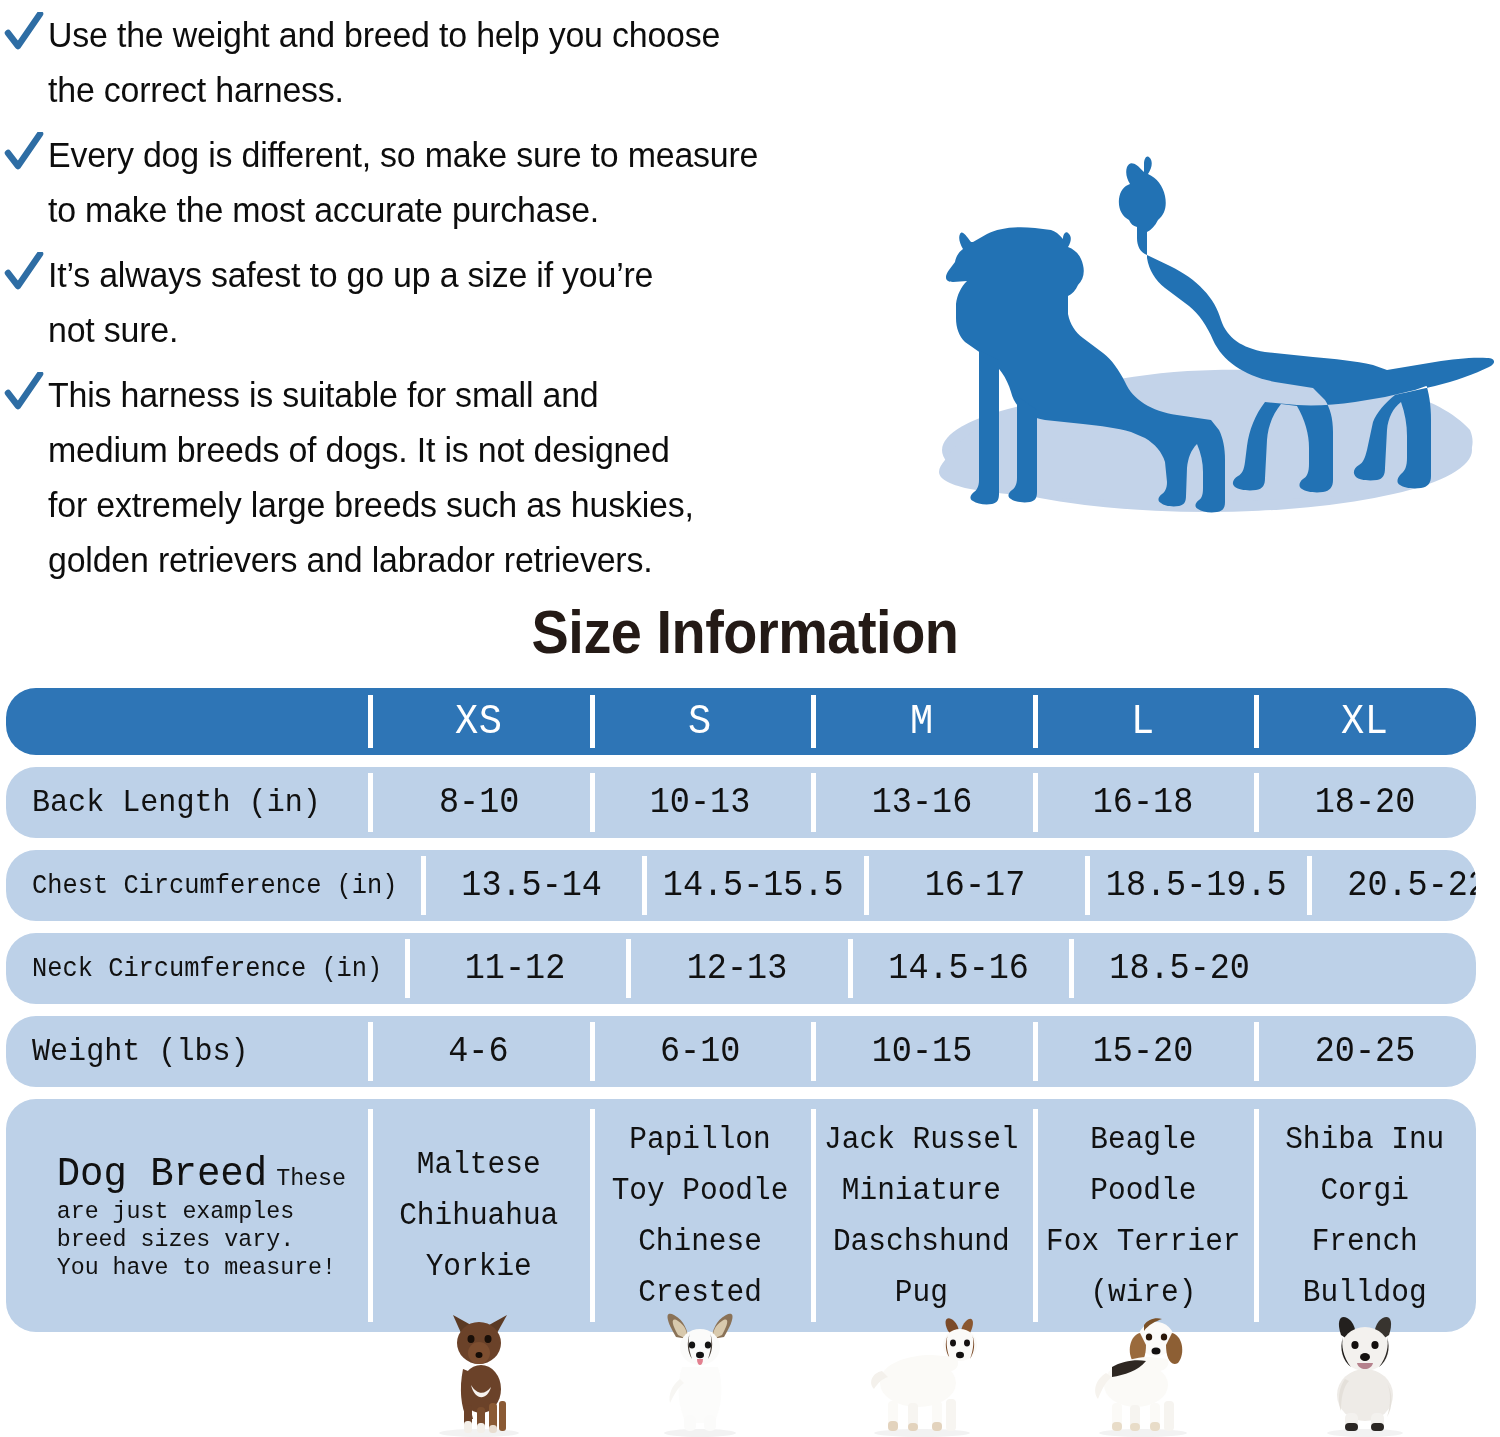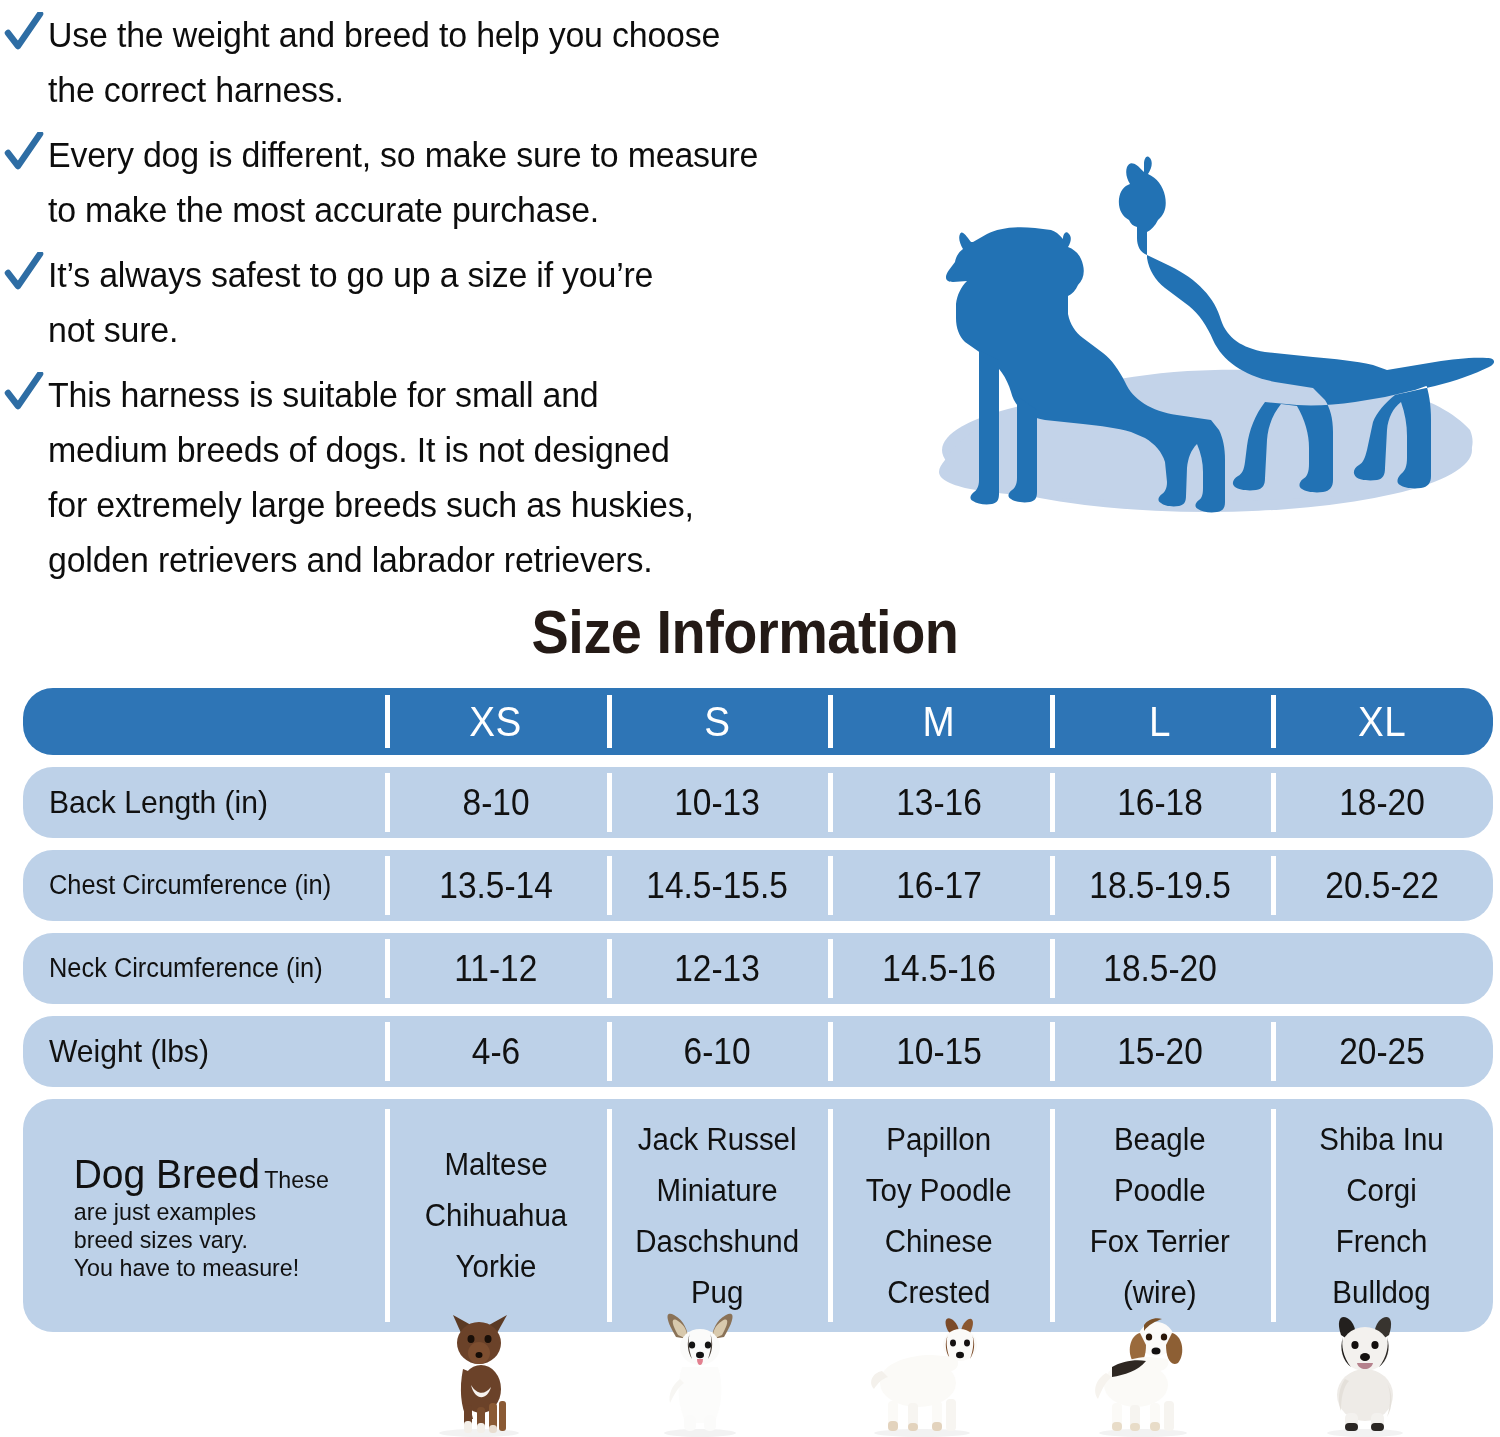--- a/index.html
+++ b/index.html
@@ -55,22 +55,23 @@
     font-weight:bold;
     color:#241a16;
     letter-spacing:-0.5px;
     font-family:"Liberation Sans", sans-serif;
     transform:scaleX(0.9);
   }
 
   
   #size-table{
     position:absolute;
-    left:23px;top:688px;
+    left:6px;top:688px;
     width:1470px;
+    font-family:Liberation Mono, monospace;
   }
   .trow{
     display:flex;
     width:1470px;
     border-radius:30px;
     overflow:hidden;
     margin-bottom:12px;
     box-sizing:border-box;
   }
   .trow.header{
@@ -349,30 +350,30 @@
 breed sizes vary.
 You have to measure!</span>
       </span>
     </div>
     <div class="cell v">
         <span class="breed-list">Maltese
 Chihuahua
 Yorkie</span>
       </div>
     <div class="cell v">
+        <span class="breed-list">Papillon
+Toy Poodle
+Chinese
+Crested</span>
+      </div>
+    <div class="cell v">
         <span class="breed-list">Jack Russel
 Miniature
 Daschshund
 Pug</span>
-      </div>
-    <div class="cell v">
-        <span class="breed-list">Papillon
-Toy Poodle
-Chinese
-Crested</span>
       </div>
     <div class="cell v">
         <span class="breed-list">Beagle
 Poodle
 Fox Terrier
 (wire)</span>
       </div>
     <div class="cell v">
         <span class="breed-list">Shiba Inu
 Corgi

